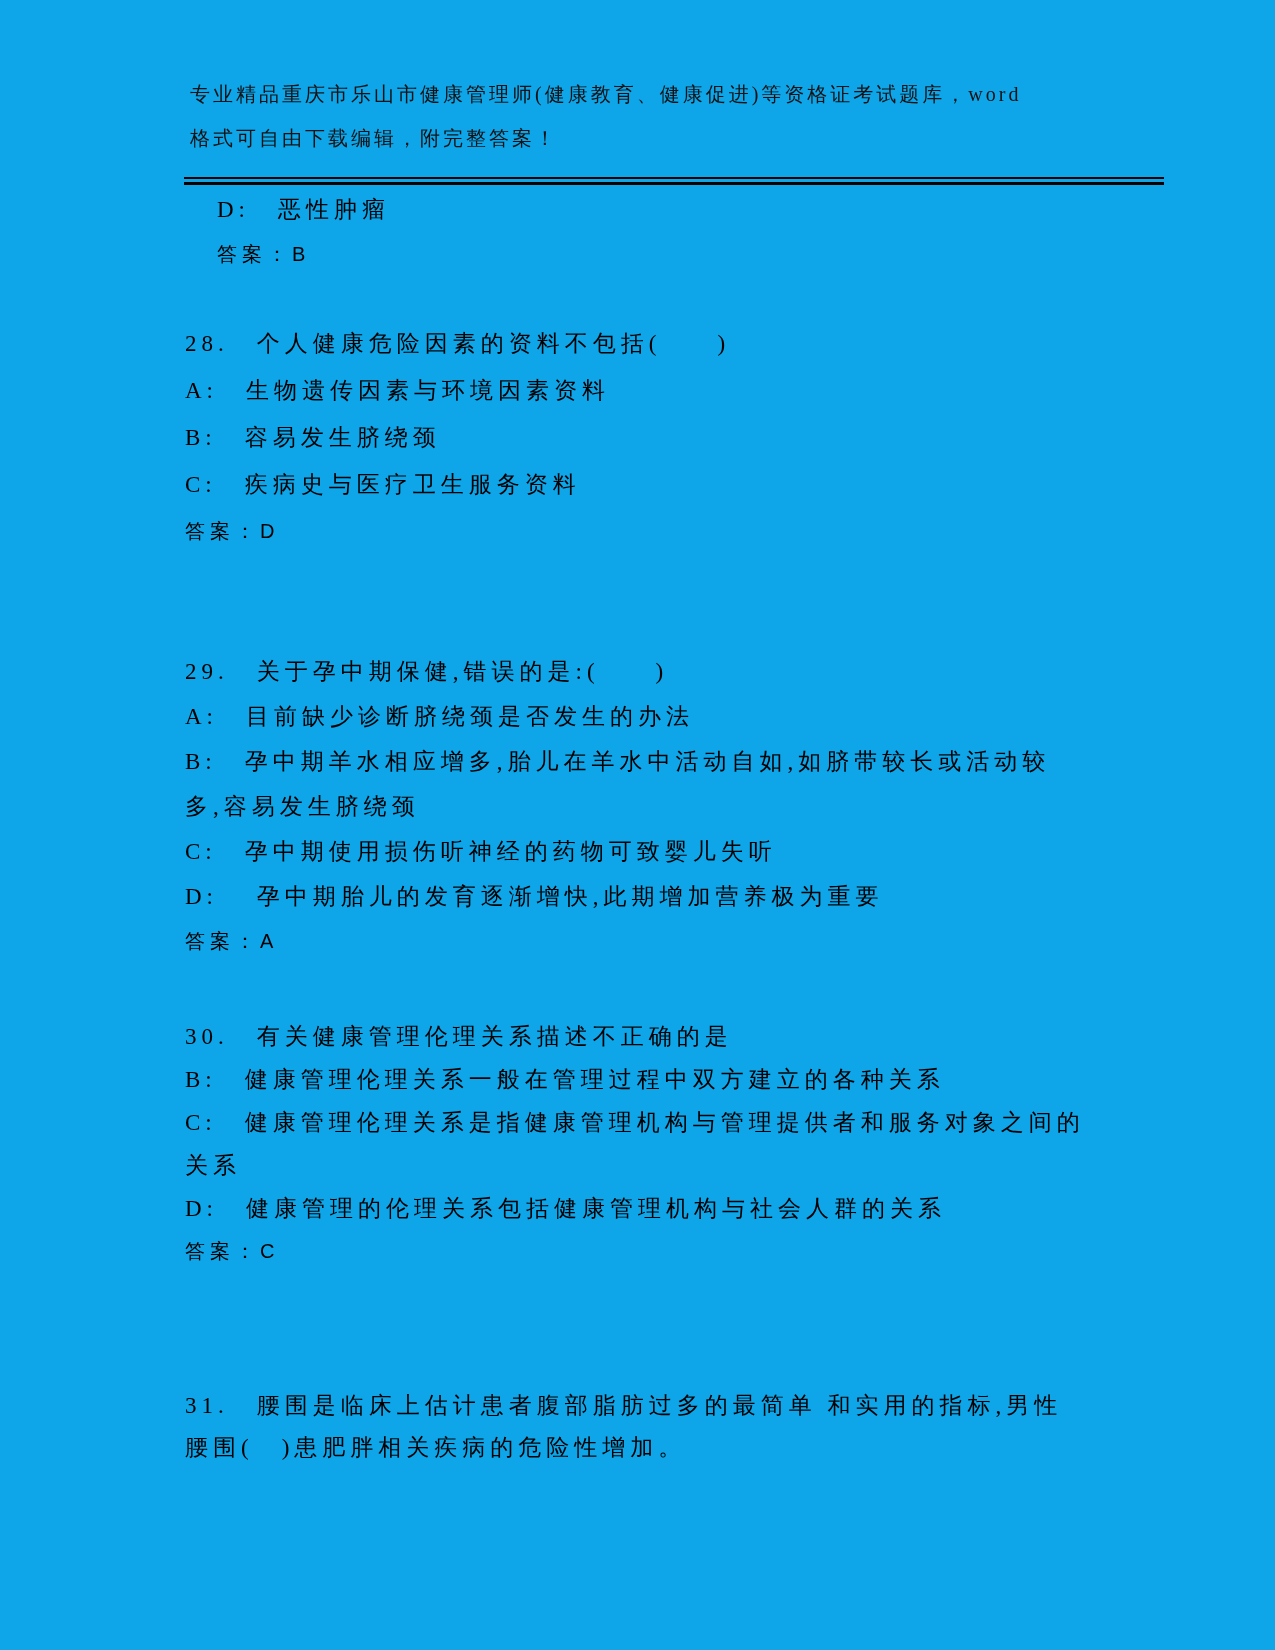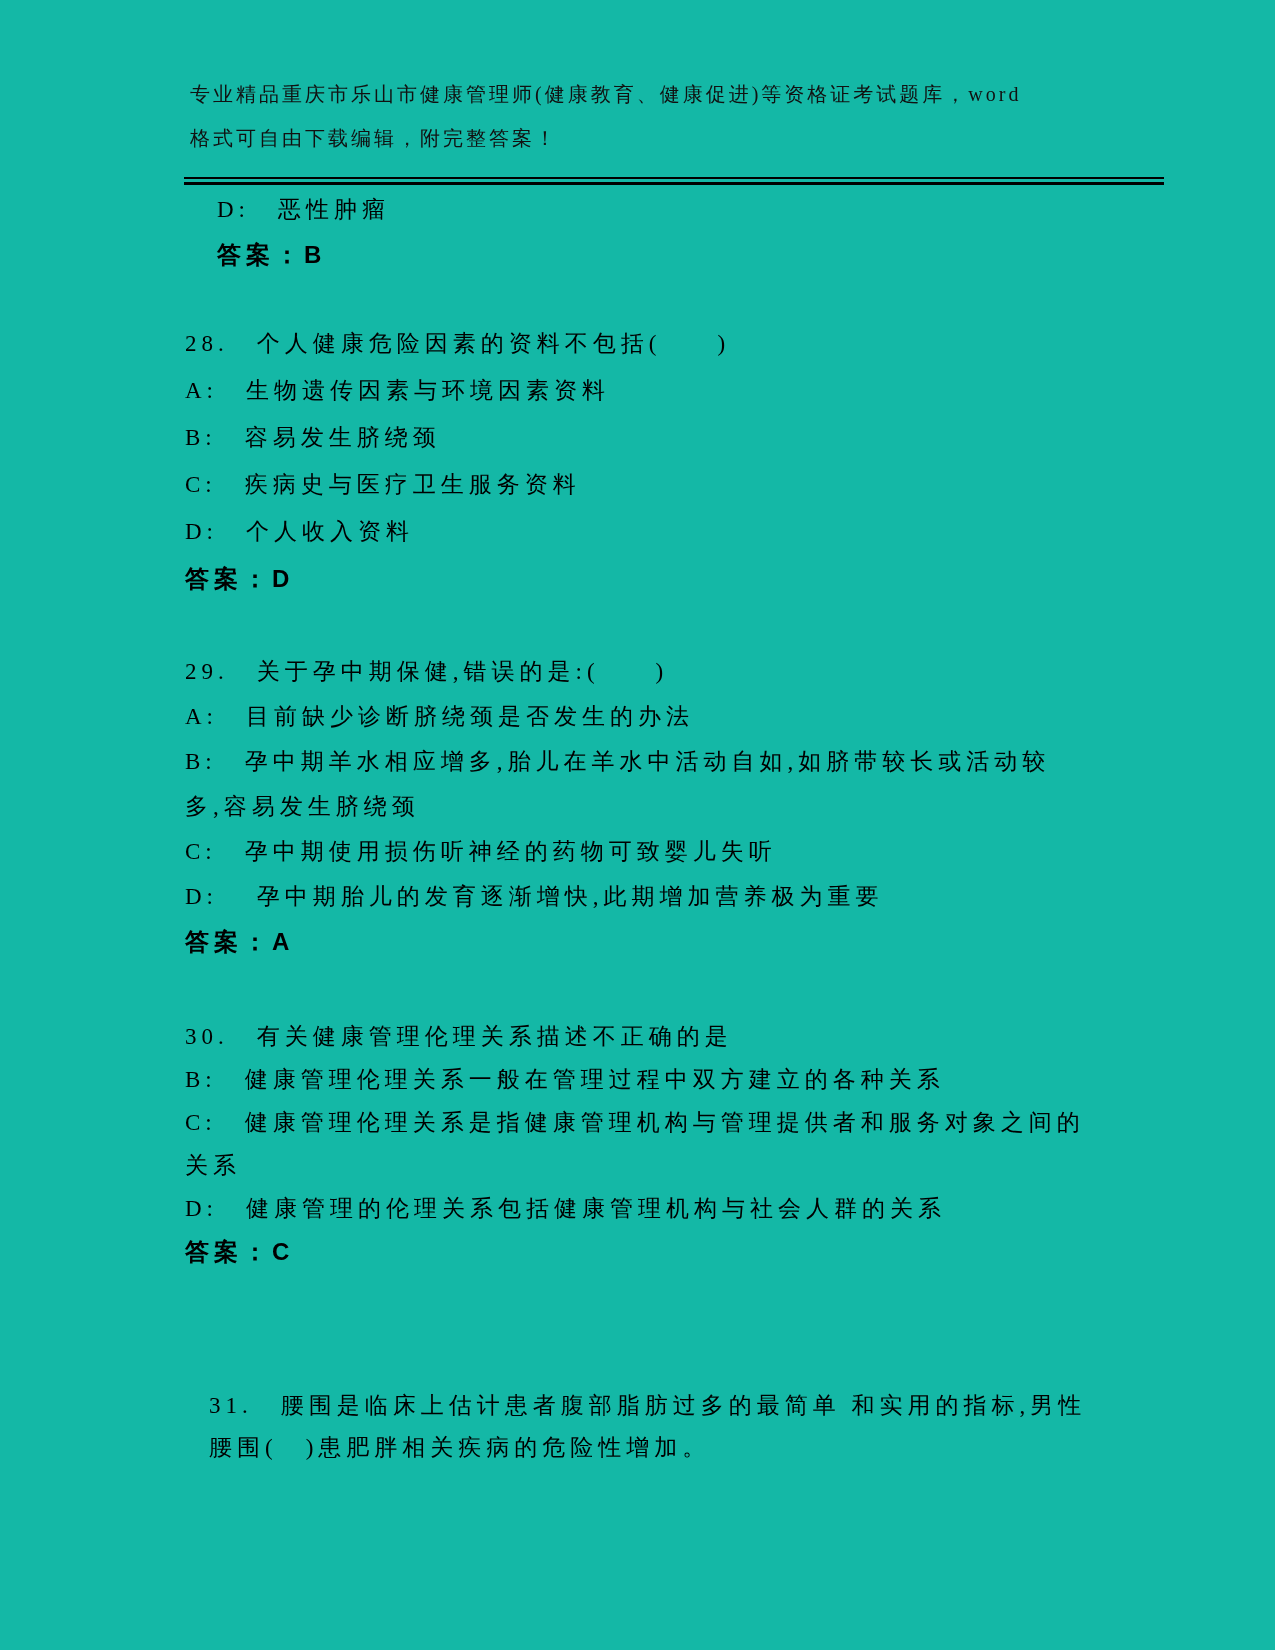--- a/index.html
+++ b/index.html
@@ -4,21 +4,21 @@
 <style>
   html, body {
     margin: 0;
     padding: 0;
     background: #ffffff;
   }
   .page {
     position: relative;
     width: 1275px;
     height: 1650px;
-    background: #14b8a6;
+    background: #0ea5e9;
     overflow: hidden;
     font-family: "Liberation Serif", "DejaVu Serif", serif;
     color: #000000;
   }
   
   .hdr {
     position: absolute;
     top: 72px;
     left: 190px;
     width: 975px;
@@ -44,25 +44,25 @@
     width: 900px;
     font-size: 23px;
     letter-spacing: 5px;
     word-break: break-all;
   }
   .block .line { white-space: pre-wrap; }
   .carry { top: 187px; line-height: 45px; margin-left: 32px; }
   .q28   { top: 320px; line-height: 47px; }
   .q29   { top: 649px; line-height: 45px; }
   .q30   { top: 1015px; line-height: 43px; }
-  .q31   { top: 1385px; line-height: 42px; margin-left: 24px; }
+  .q31   { top: 1385px; line-height: 42px; }
   .answer {
     font-family: "Liberation Sans", "DejaVu Sans", sans-serif;
-    font-weight: 700;
-    font-size: 24px;
+    font-weight: 400;
+    font-size: 20px;
     letter-spacing: 5px;
   }
 </style>
 </head>
 <body>
 
 <div class="page">
 
   <div class="hdr">
     <div class="line">专业精品重庆市乐山市健康管理师(健康教育、健康促进)等资格证考试题库，word</div>
@@ -74,21 +74,20 @@
   <div class="block carry">
     <div class="line">D:　恶性肿瘤</div>
     <div class="line answer">答案：B</div>
   </div>
 
   <div class="block q28">
     <div class="line">28.　个人健康危险因素的资料不包括(　　)</div>
     <div class="line">A:　生物遗传因素与环境因素资料</div>
     <div class="line">B:　容易发生脐绕颈</div>
     <div class="line">C:　疾病史与医疗卫生服务资料</div>
-    <div class="line">D:　个人收入资料</div>
     <div class="line answer">答案：D</div>
   </div>
 
   <div class="block q29">
     <div class="line">29.　关于孕中期保健,错误的是:(　　)</div>
     <div class="line">A:　目前缺少诊断脐绕颈是否发生的办法</div>
     <div class="line">B:　孕中期羊水相应增多,胎儿在羊水中活动自如,如脐带较长或活动较多,容易发生脐绕颈</div>
     <div class="line">C:　孕中期使用损伤听神经的药物可致婴儿失听</div>
     <div class="line">D:　 孕中期胎儿的发育逐渐增快,此期增加营养极为重要</div>
     <div class="line answer">答案：A</div>

